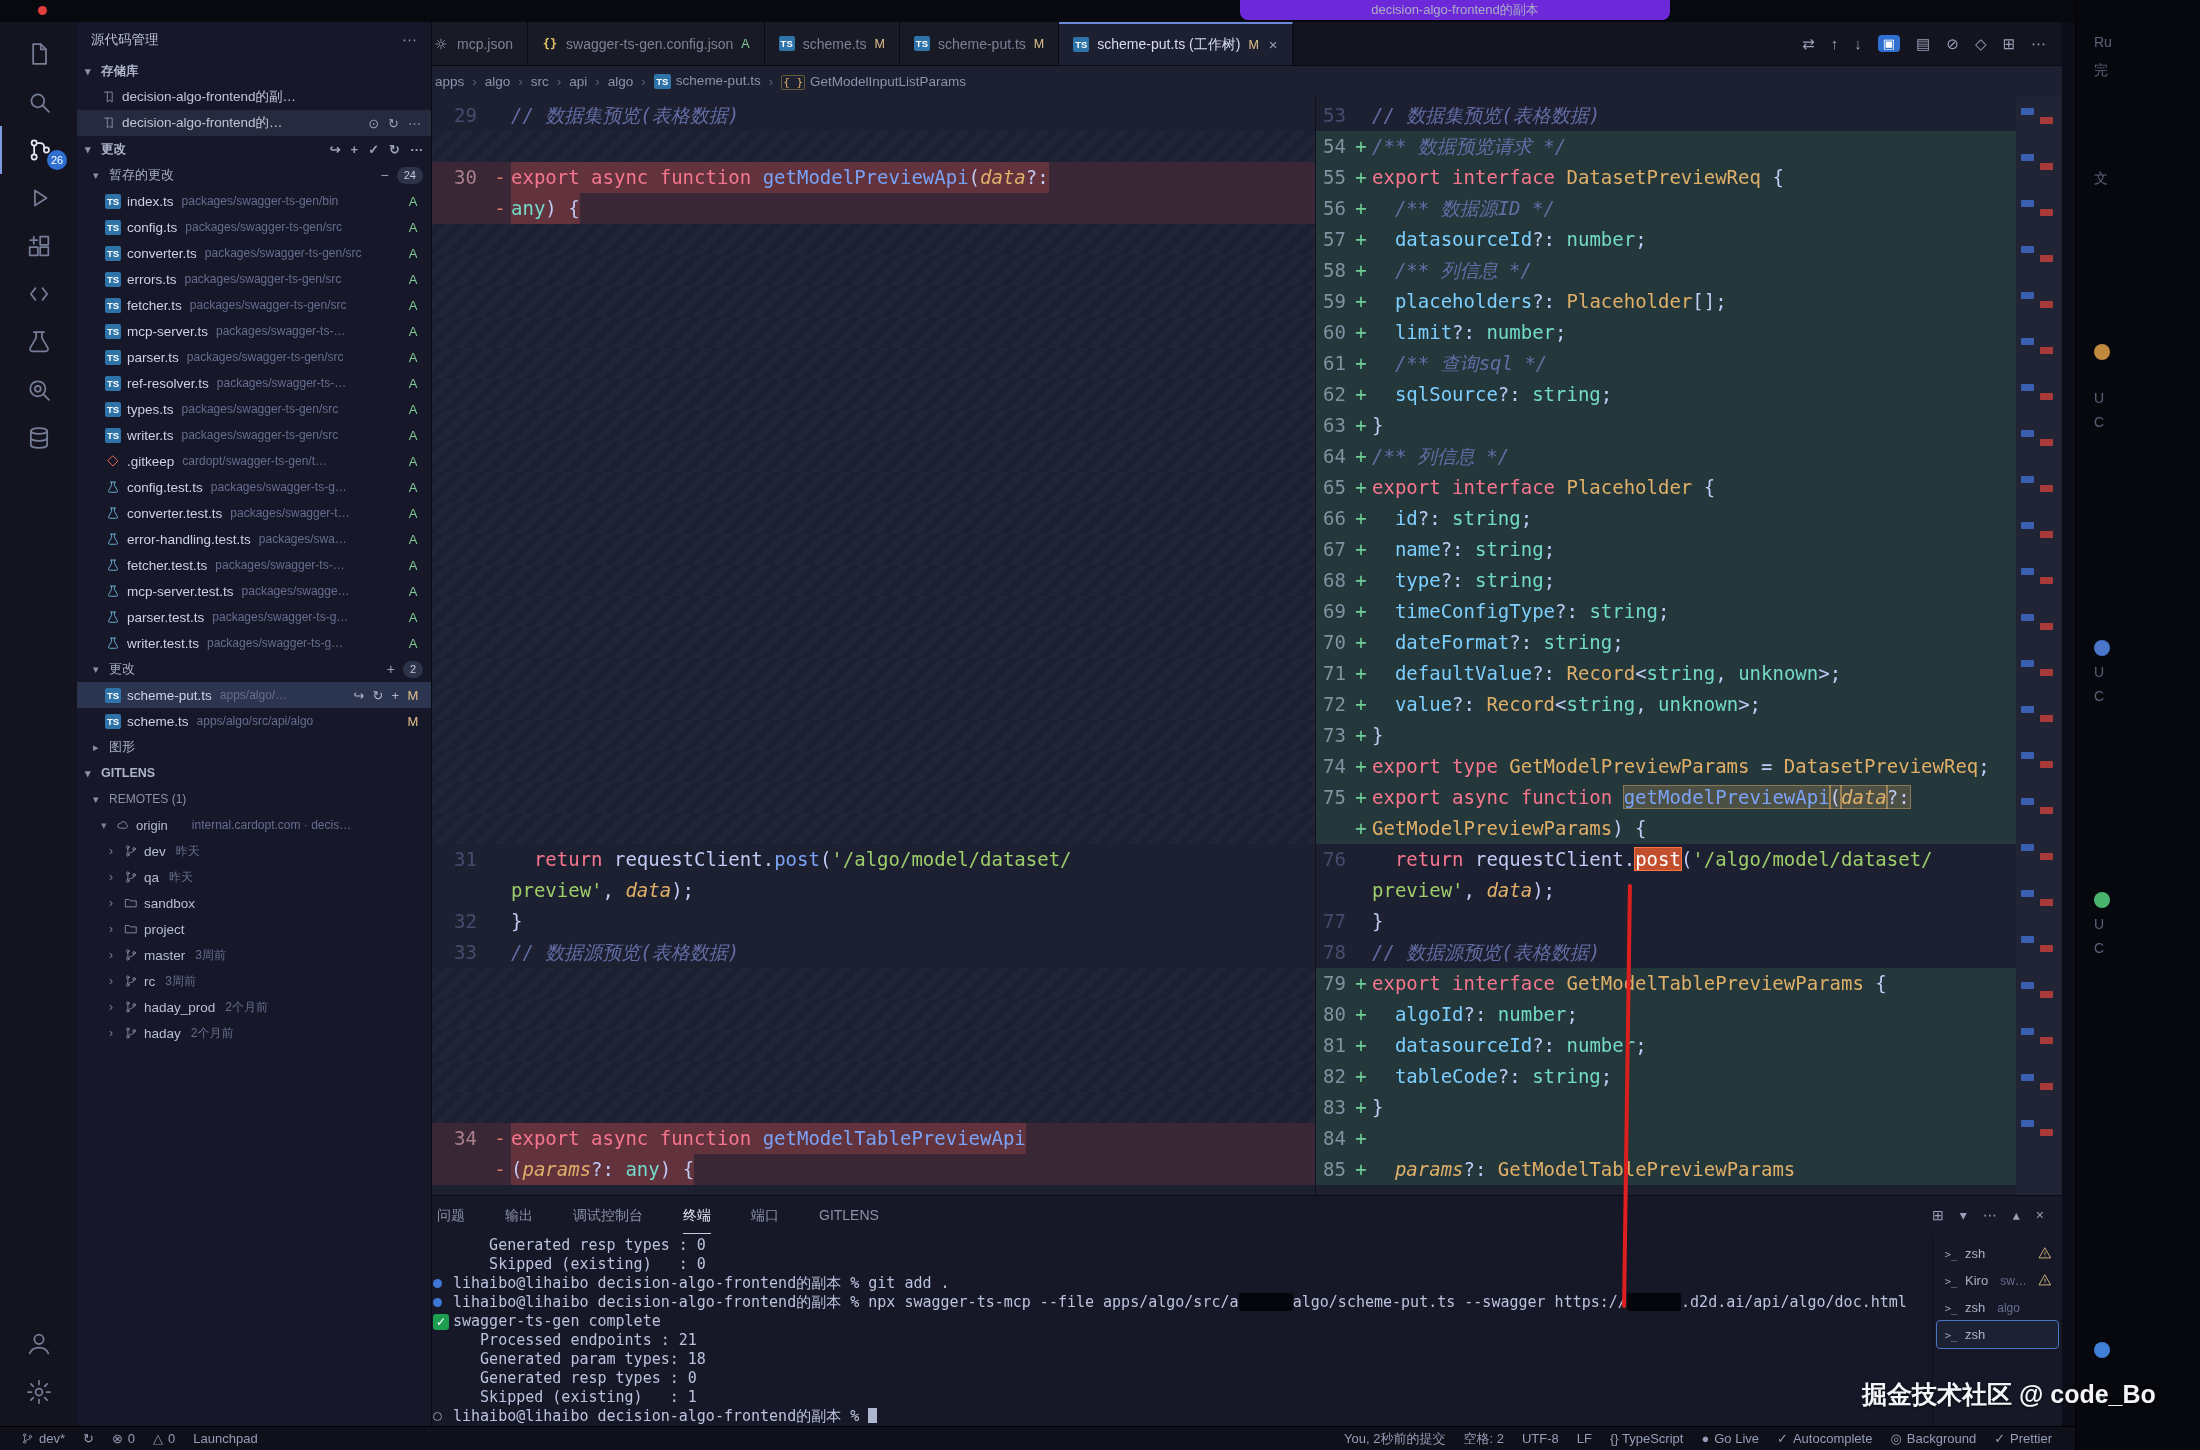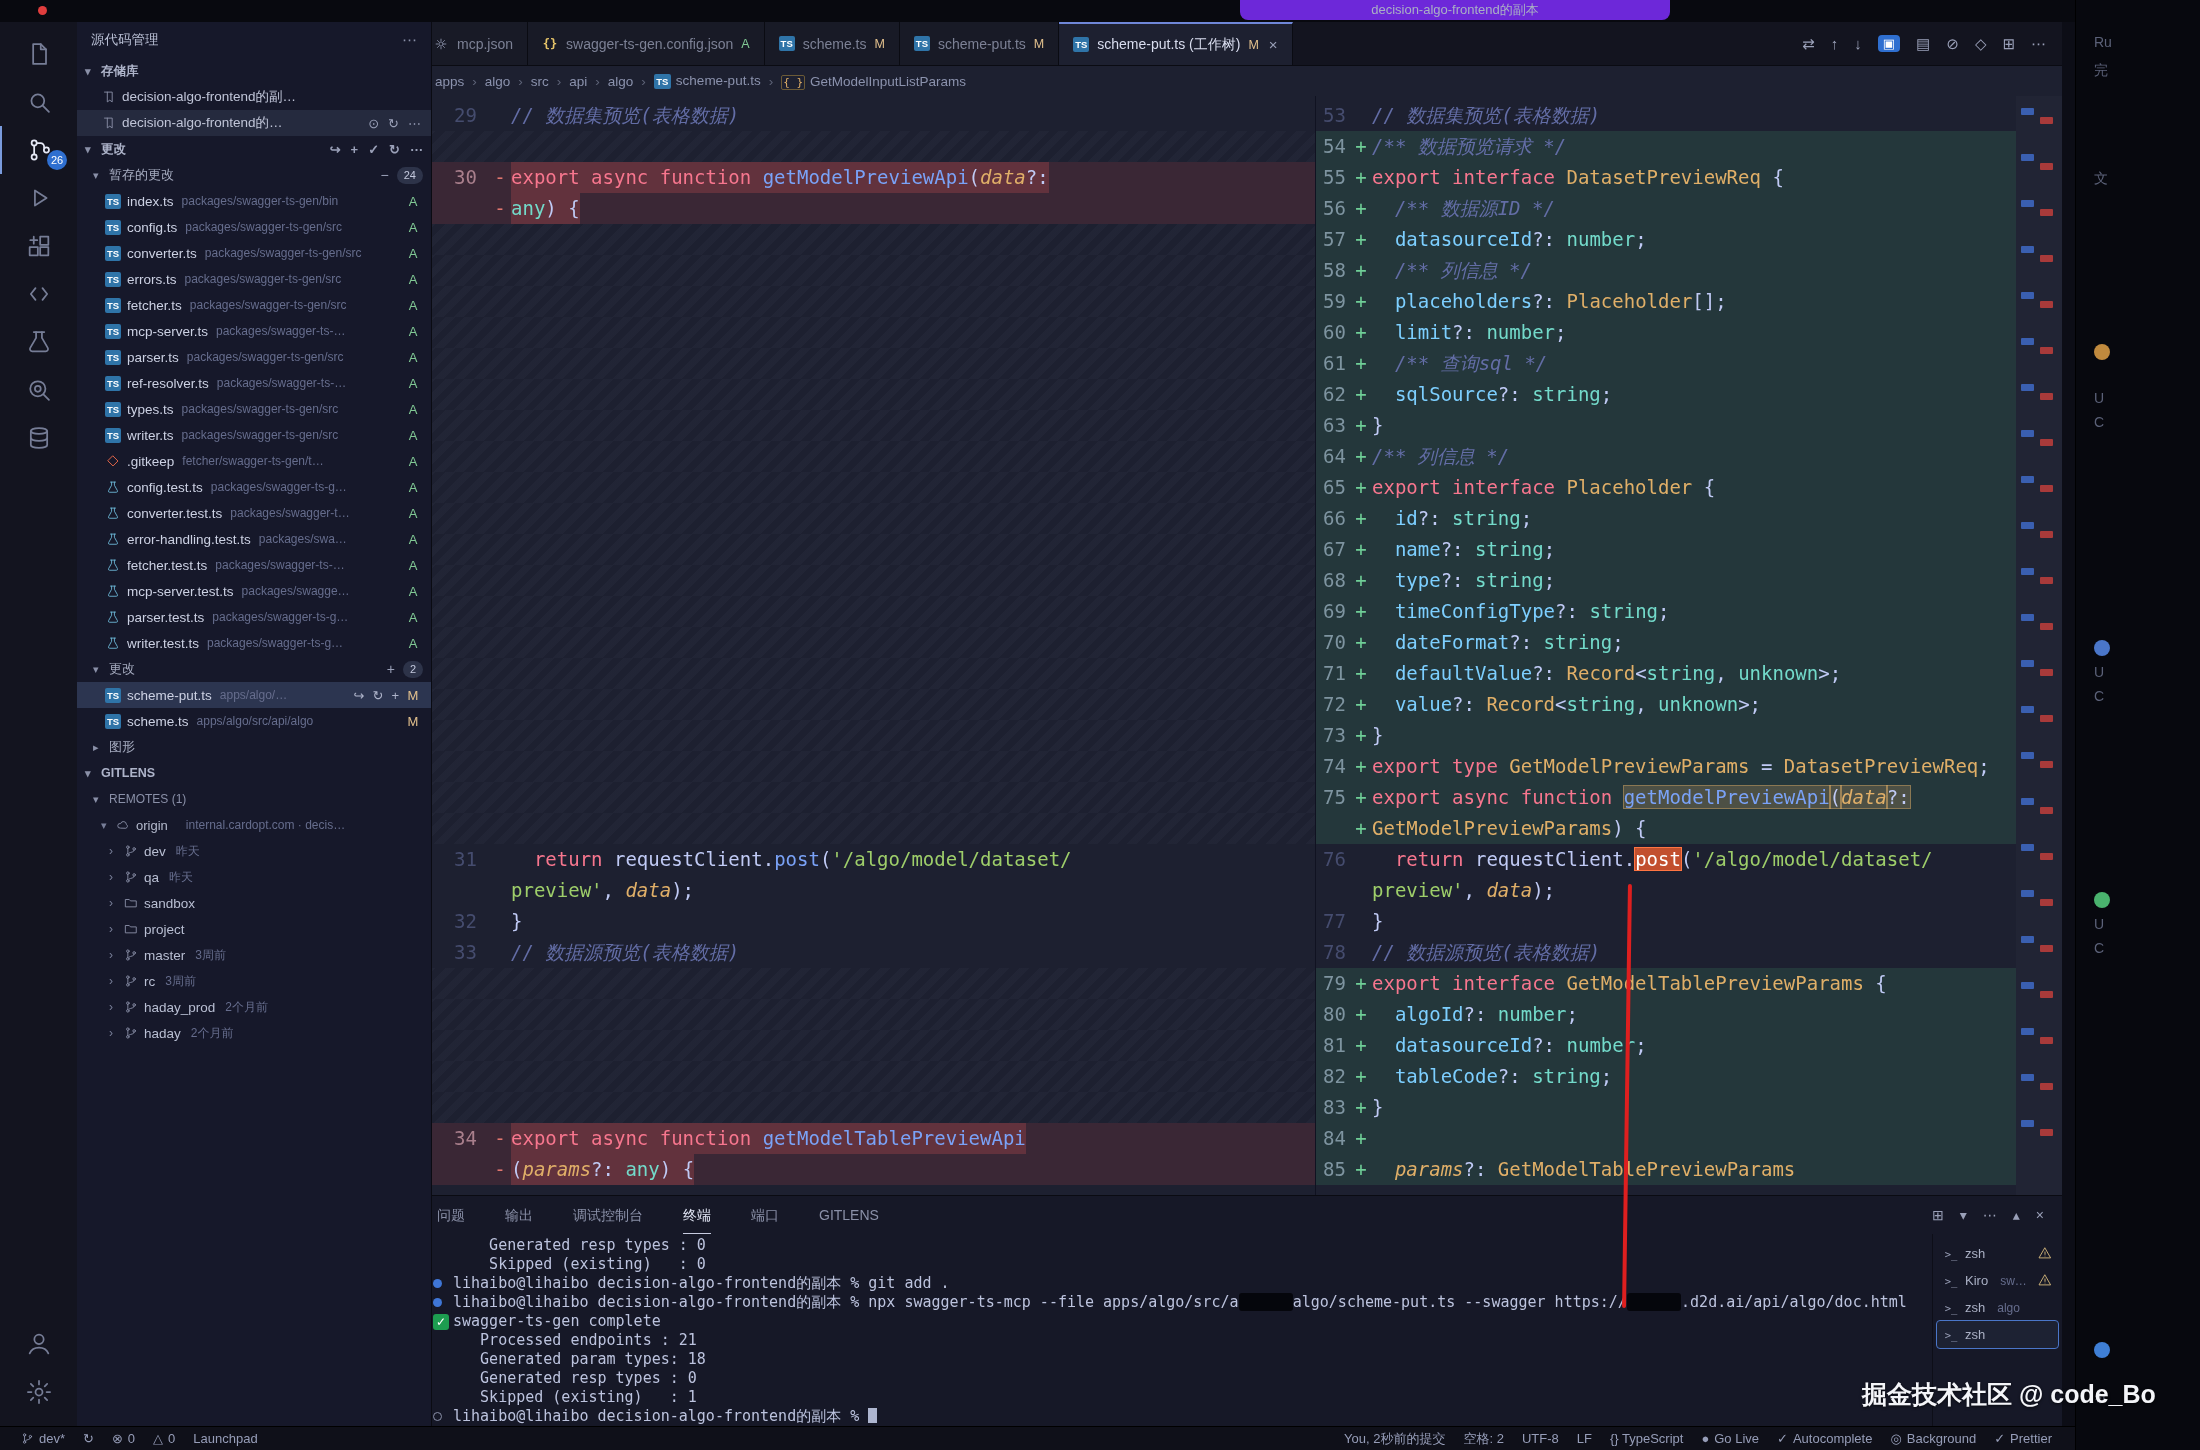--- a/index.html
+++ b/index.html
@@ -53,21 +53,21 @@
   .scm-row .fstatus { width:16px; text-align:center; font-size:13px; margin-left:6px; }
   .st-A { color:#81c995; } .st-M { color:#e2c08d; }
   .row-actions { display:flex; gap:8px; color:#aeb4ca; font-size:13px; margin-left:6px; }
   .repo-row { height:26px; display:flex; align-items:center; padding:0 10px 0 24px; font-size:13.5px;
               color:#c0c5d8; cursor:pointer; white-space:nowrap; }
   .repo-row.sel { background:#252a3e; }
   .repo-row .ricon { margin-right:7px; color:#8a90a8; }
   .repo-row .racts { margin-left:auto; display:flex; gap:9px; color:#9aa0b8; font-size:13px; }
   .gl-origin { height:26px; display:flex; align-items:center; padding:0 8px 0 24px; font-size:13px;
                color:#b4bacd; cursor:pointer; white-space:nowrap; overflow:hidden; }
-  .gl-origin .detail { color:#666d8d; font-size:12px; margin-left:18px; overflow:hidden; text-overflow:ellipsis; }
+  .gl-origin .detail { color:#666d8d; font-size:12px; margin-left:24px; overflow:hidden; text-overflow:ellipsis; }
   .branch-row { height:26px; display:flex; align-items:center; padding:0 8px 0 32px; font-size:13.5px;
                 color:#b9bfd3; cursor:pointer; white-space:nowrap; }
   .branch-row .chev { width:14px; color:#777e98; font-size:12px; }
   .branch-row .btime { color:#666d8d; font-size:12px; margin-left:10px; }
   .svgi { width:14px; height:14px; vertical-align:-2px; }
   .icw { display:inline-flex; width:16px; justify-content:center; color:#8a90a8; }
   .git-colored { color:#e8684a; }
   .test-colored { color:#6cb6d6; }
   .tsbox { display:inline-block; width:17px; height:15px; background:#2f74a8; color:#fff; font-weight:bold;
            font-size:9.5px; line-height:15px; text-align:center; border-radius:2px; font-family:"Liberation Sans",sans-serif; }
@@ -397,21 +397,21 @@
           <span class="fpath">packages/swagger-ts-gen/src</span>
           <span class="fstatus st-A">A</span>
         </div>
         <div class="scm-row">
           <span class="icw">
             <span class="git-colored"><svg class="svgi" viewBox="0 0 20 20">
                 <rect x="5" y="5" width="10" height="10" transform="rotate(45 10 10)" fill="none" stroke="currentColor" stroke-width="1.3" stroke-linecap="round" stroke-linejoin="round"></rect>
               </svg></span>
           </span>
           <span class="fname">.gitkeep</span>
-          <span class="fpath">fetcher/swagger-ts-gen/t…</span>
+          <span class="fpath">cardopt/swagger-ts-gen/t…</span>
           <span class="fstatus st-A">A</span>
         </div>
         <div class="scm-row">
           <span class="icw">
             <span class="test-colored"><svg class="svgi" viewBox="0 0 20 20">
                 <path d="M8 3v4.5l-4.3 7.7A1.7 1.7 0 0 0 5.2 17.5h9.6a1.7 1.7 0 0 0 1.5-2.3L12 7.5V3" fill="none" stroke="currentColor" stroke-width="1.3" stroke-linecap="round" stroke-linejoin="round"></path>
                 <path d="M6.4 3h7.2" fill="none" stroke="currentColor" stroke-width="1.3" stroke-linecap="round" stroke-linejoin="round"></path>
               </svg></span>
           </span>
           <span class="fname">config.test.ts</span>

